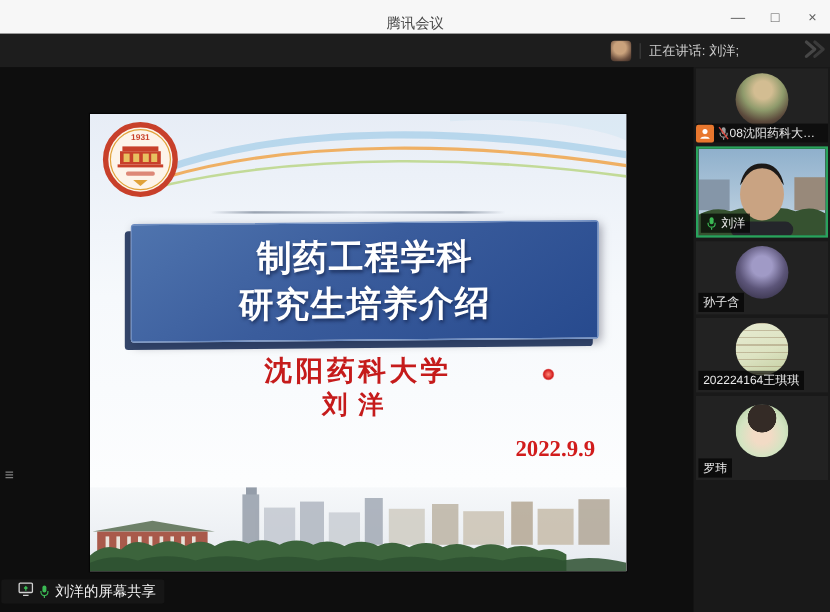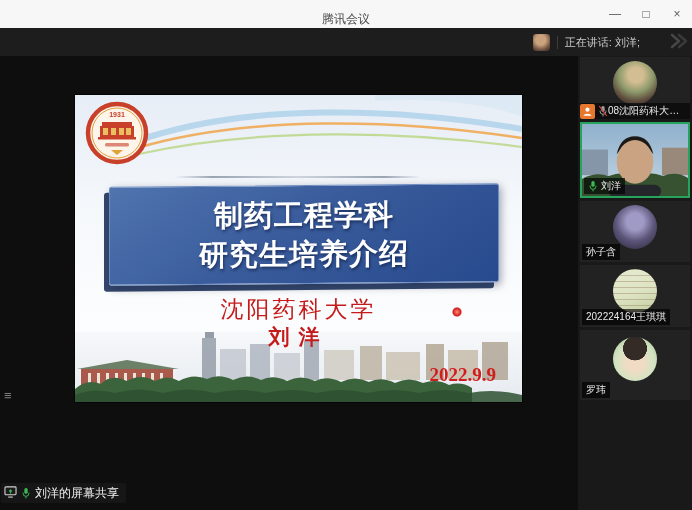--- a/index.html
+++ b/index.html
@@ -10,57 +10,57 @@
   }
   
   .titlebar{position:absolute;top:0;left:0;width:692px;height:28px;background:#f7f7f7;
     border-bottom:1px solid #e3e3e3;display:flex;align-items:flex-end;justify-content:center;}
   .titlebar-title{font-size:12px;color:#4a4a4a;}
   .win-controls{position:absolute;right:8px;top:0;height:28px;display:flex;align-items:center;gap:17px;}
   .win-btn{font-size:12px;color:#606060;width:14px;text-align:center;cursor:default;}
   
   .meet-header{position:absolute;top:28px;left:0;width:692px;height:28px;background:#1d1d1d;
     display:flex;align-items:center;justify-content:flex-end;}
-  .speaker-info{display:flex;align-items:center;gap:7px;margin-right:52px;}
+  .speaker-info{display:flex;align-items:center;gap:7px;margin-right:76px;}
   .speaker-avatar{width:17px;height:17px;border-radius:3px;
     background:radial-gradient(circle at 45% 35%,#caa27c 0 35%,#6e5140 70%,#332620 100%);}
   .hdr-sep{width:1px;height:13px;background:#3c3c3c;}
   .speaking-text{font-size:11px;color:#cdcdcd;}
   .collapse-btn{position:absolute;right:3px;top:5px;width:20px;height:18px;}
   
   .share-area{position:absolute;top:56px;left:0;width:578px;height:454px;background:#0e0e0e;}
-  .slide{position:absolute;left:75px;top:39px;width:447px;height:307px;overflow:hidden;
+  .slide{position:absolute;left:75px;top:39px;width:447px;height:381px;overflow:hidden;
     background:linear-gradient(180deg,#e7edf6 0%,#f6f9fc 40%,#ffffff 100%);
     box-shadow:0 0 0 1px rgba(0,0,0,.6);}
   .swoosh{position:absolute;top:0;left:0;}
   .slide-logo{position:absolute;left:10px;top:6px;width:64px;height:64px;}
   .title-divider{position:absolute;left:100px;top:81px;width:246px;height:2px;
     background:linear-gradient(90deg,rgba(150,158,170,0) 0%,#9aa4b2 15%,#cdd4dd 50%,#9aa4b2 85%,rgba(150,158,170,0) 100%);}
   .title-box{position:absolute;left:34px;top:90px;width:388px;height:97px;
     background:linear-gradient(145deg,#4f74ae 0%,#3a5c9c 45%,#274a8e 100%);
     border:1px solid #6d8cc0;border-radius:3px;transform:skewY(-0.5deg);
     box-shadow:-5px 6px 0 rgba(18,38,80,.85),2px 3px 8px rgba(0,0,30,.35);
     display:flex;flex-direction:column;align-items:center;justify-content:center;}
   .title-line{font-size:29px;font-weight:bold;color:#ffffff;letter-spacing:1px;line-height:1.32;
     text-shadow:1px 2px 3px rgba(5,15,45,.55);}
   .uni-name{position:absolute;left:0;top:199px;width:100%;text-align:center;
-    font-family:"Liberation Serif",serif;font-weight:normal;font-size:23px;
+    font-family:"Liberation Serif",serif;font-weight:bold;font-size:23px;
     letter-spacing:3px;color:#c51b1b;z-index:3;}
   .presenter-name{position:absolute;left:0;top:228px;width:100%;text-align:center;
     font-family:"Liberation Serif",serif;font-weight:bold;font-size:21px;
     letter-spacing:9px;color:#c51b1b;z-index:3;}
   .laser-dot{position:absolute;left:377px;top:212px;width:10px;height:10px;border-radius:50%;z-index:4;
     background:radial-gradient(circle,#ff8a7a 0%,#d31d1d 55%,rgba(211,29,29,0) 75%);}
   .slide-date{position:absolute;right:26px;top:269px;z-index:3;
     font-family:"Liberation Serif",serif;font-weight:bold;font-size:19px;color:#d11c1c;}
   .campus{position:absolute;left:0;bottom:0;z-index:1;}
   
   .anno-stub{position:absolute;left:4px;top:336px;color:#7d7d7d;font-size:13px;line-height:7px;}
   .share-pill{position:absolute;left:1px;top:427px;height:18px;display:flex;align-items:center;gap:4px;
-    background:#161616;padding:1px 7px 1px 3px;border-radius:2px;}
+    background:#161616;padding:1px 7px 1px 14px;border-radius:2px;}
   .share-pill-text{font-size:12px;color:#f0f0f0;}
   
   .sidebar{position:absolute;top:56px;left:578px;width:114px;height:454px;background:#191919;}
   .tile{position:relative;margin:0 2px 3px 2px;width:110px;background:#222222;
     box-sizing:border-box;overflow:hidden;}
   .tile.speaking{border:2px solid #28a35c;}
   .avatar-circle{position:absolute;left:50%;top:42%;transform:translate(-50%,-50%);
     width:44px;height:44px;border-radius:50%;}
   .av1{background:radial-gradient(circle at 52% 32%,#d3bd92 0 20%,#8e9a6b 45%,#5c4a3c 70%,#231e1a 100%);}
   .av3{background:radial-gradient(circle at 50% 38%,#a09ac6 0 24%,#5c5579 55%,#272334 100%);}

